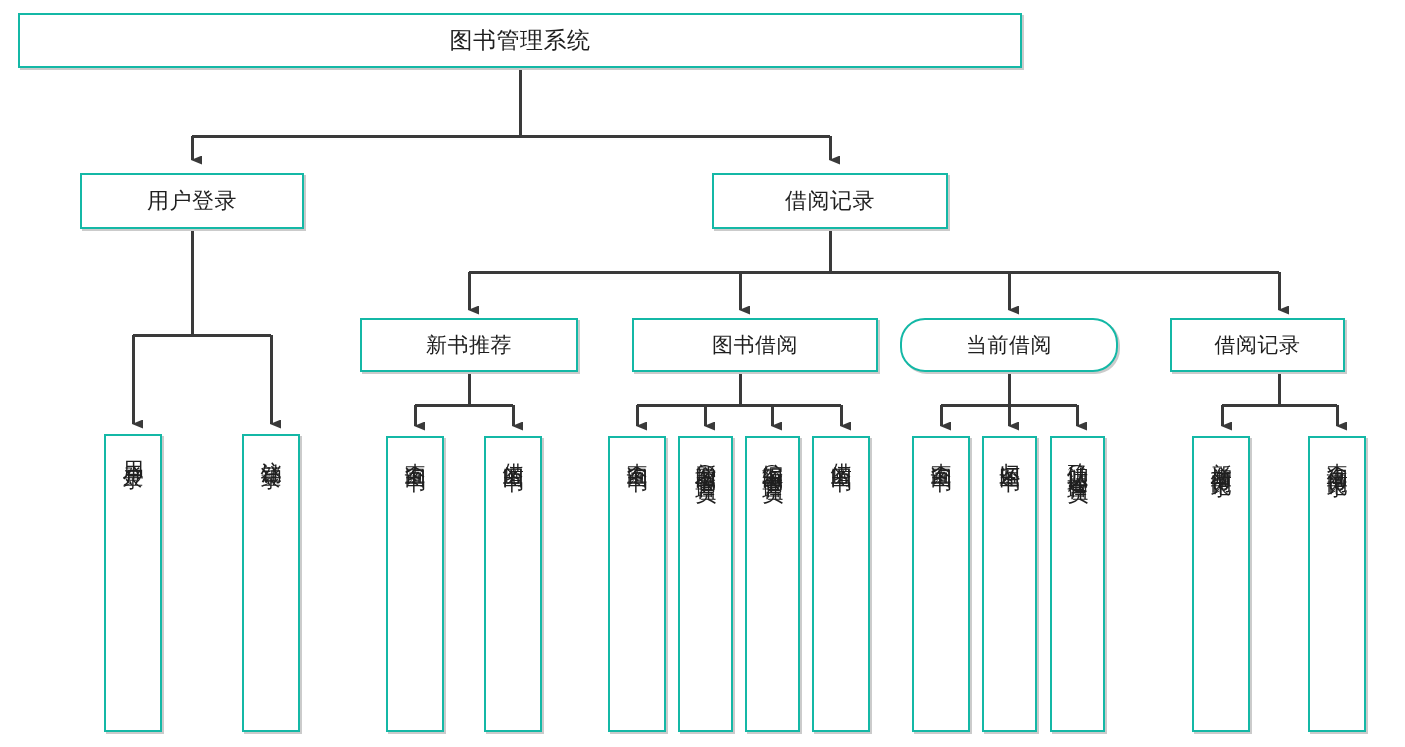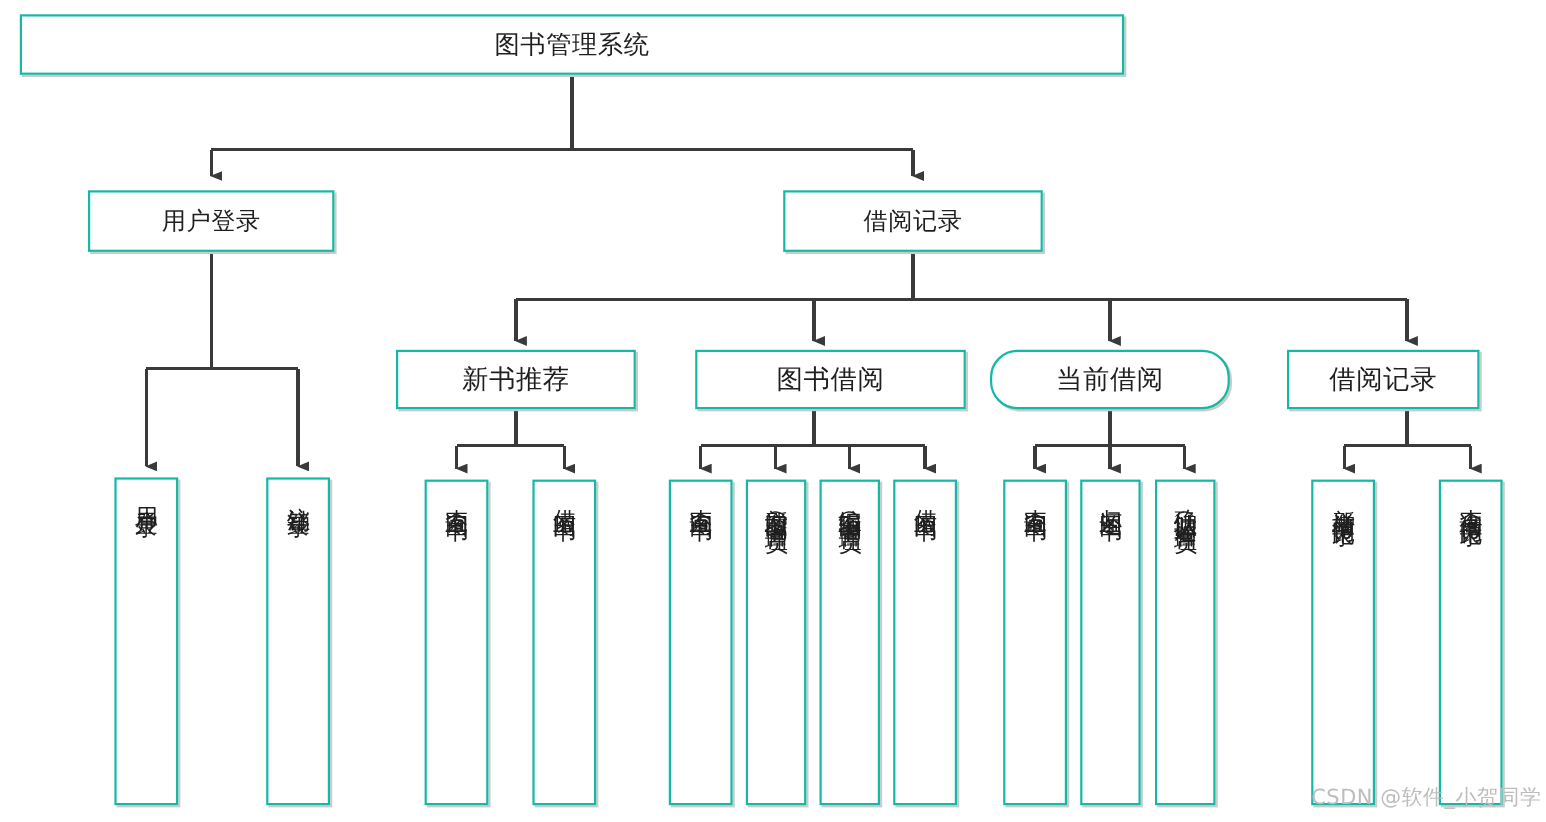--- a/index.html
+++ b/index.html
@@ -37,21 +37,21 @@
     color: #1f1f1f;
     letter-spacing: 0.5px;
   }
   .node.level0 {
     font-size: 23px;
   }
   .node.level1 {
     font-size: 22px;
   }
   .node.level2 {
-    font-size: 24px;
+    font-size: 21px;
   }
   .node.leaf {
     font-size: 21px;
     padding-top: 8px;
     align-items: flex-start;
     justify-content: center;
     line-height: 1.08;
   }
   .vtext {
     writing-mode: vertical-rl;
@@ -185,15 +185,14 @@
     <span class="vtext">确认归还（管理员）</span>
   </div>
 
   <div class="node leaf" style="left:1192px; top:436px; width:58px; height:296px;">
     <span class="vtext">新增借阅记录</span>
   </div>
   <div class="node leaf" style="left:1308px; top:436px; width:58px; height:296px;">
     <span class="vtext">查询借阅记录</span>
   </div>
 
-  <div class="watermark" style="left:1192px; top:712px;">CSDN @软件_小贺同学</div>
 
 </div>
 
 </body></html>

